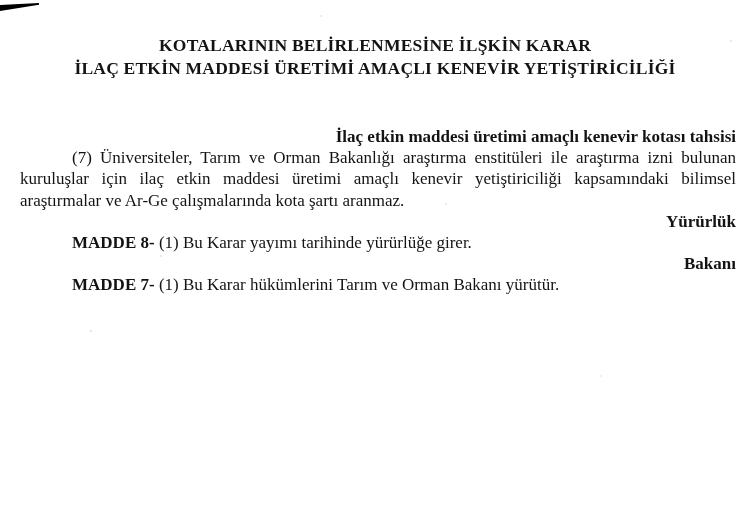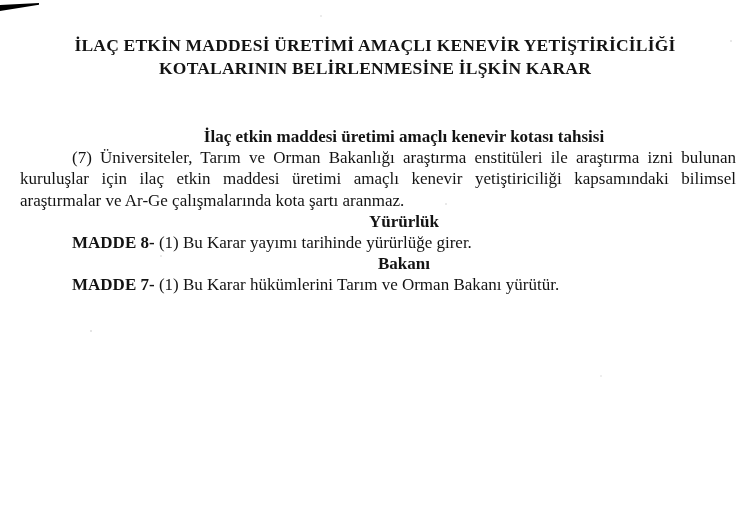--- a/index.html
+++ b/index.html
@@ -57,40 +57,40 @@
   .title-line { display: block; }
   .doc-body {
     margin: 46px 14px 0 20px;
     font-size: 17px;
     line-height: 21.2px;
   }
   .doc-heading {
     margin: 0;
     font-weight: bold;
     text-indent: 52px;
-    text-align: center;
+    text-align: right;
   }
   .doc-para {
     margin: 0;
     text-align: justify;
     text-indent: 52px;
   }
   .gap-before { }
   strong { font-weight: bold; }
 </style>
 </head>
 <body style="background: rgb(255, 255, 255); color: rgb(19, 19, 19);">
 
 <div class="page">
   <div class="scan-artifact" style="background: rgb(0, 0, 0);"></div>
   <div class="noise"></div>
 
   <h1 class="title">
+    <span class="title-line">KOTALARININ BELİRLENMESİNE İLŞKİN KARAR</span>
     <span class="title-line">İLAÇ ETKİN MADDESİ ÜRETİMİ AMAÇLI KENEVİR YETİŞTİRİCİLİĞİ</span>
-    <span class="title-line">KOTALARININ BELİRLENMESİNE İLŞKİN KARAR</span>
   </h1>
 
   <div class="doc-body" id="doc-body">
       <p class="doc-heading">İlaç etkin maddesi üretimi amaçlı kenevir kotası tahsisi</p>
       <p class="doc-para">(7) Üniversiteler, Tarım ve Orman Bakanlığı araştırma enstitüleri ile araştırma izni bulunan kuruluşlar için ilaç etkin maddesi üretimi amaçlı kenevir yetiştiriciliği kapsamındaki bilimsel araştırmalar ve Ar-Ge çalışmalarında kota şartı aranmaz.</p>
       <p class="doc-heading gap-before">Yürürlük</p>
       <p class="doc-para"><strong>MADDE 8-</strong> (1) Bu Karar yayımı tarihinde yürürlüğe girer.</p>
       <p class="doc-heading gap-before">Bakanı</p>
       <p class="doc-para"><strong>MADDE 7-</strong> (1) Bu Karar hükümlerini Tarım ve Orman Bakanı yürütür.</p>
     </div>

